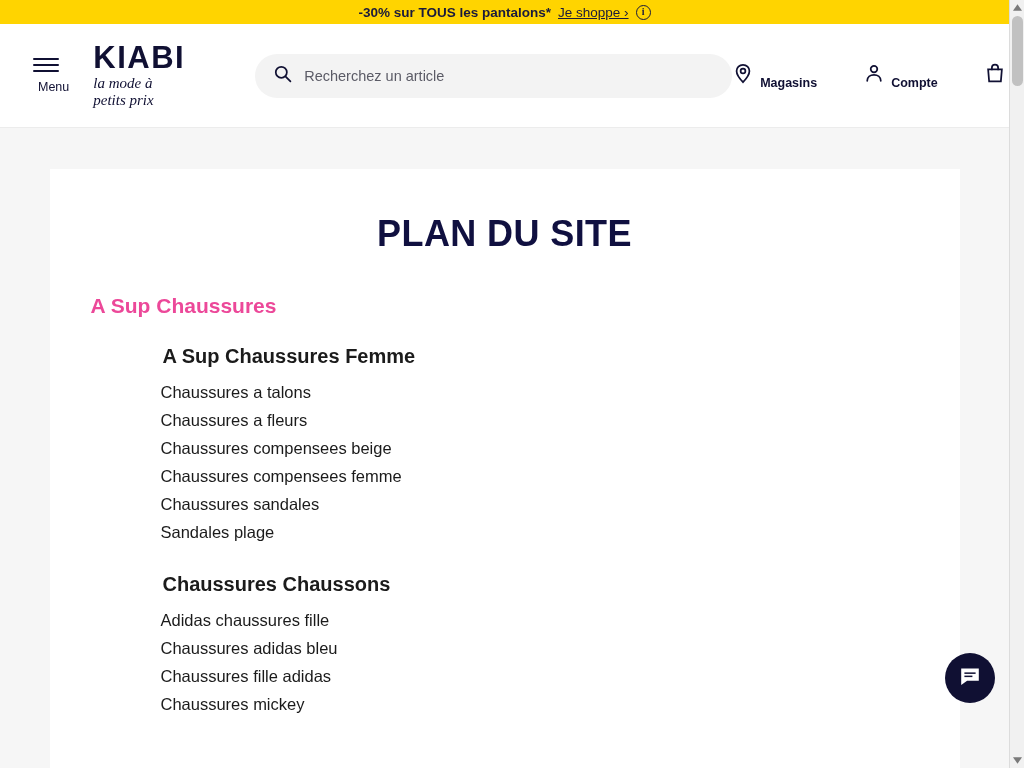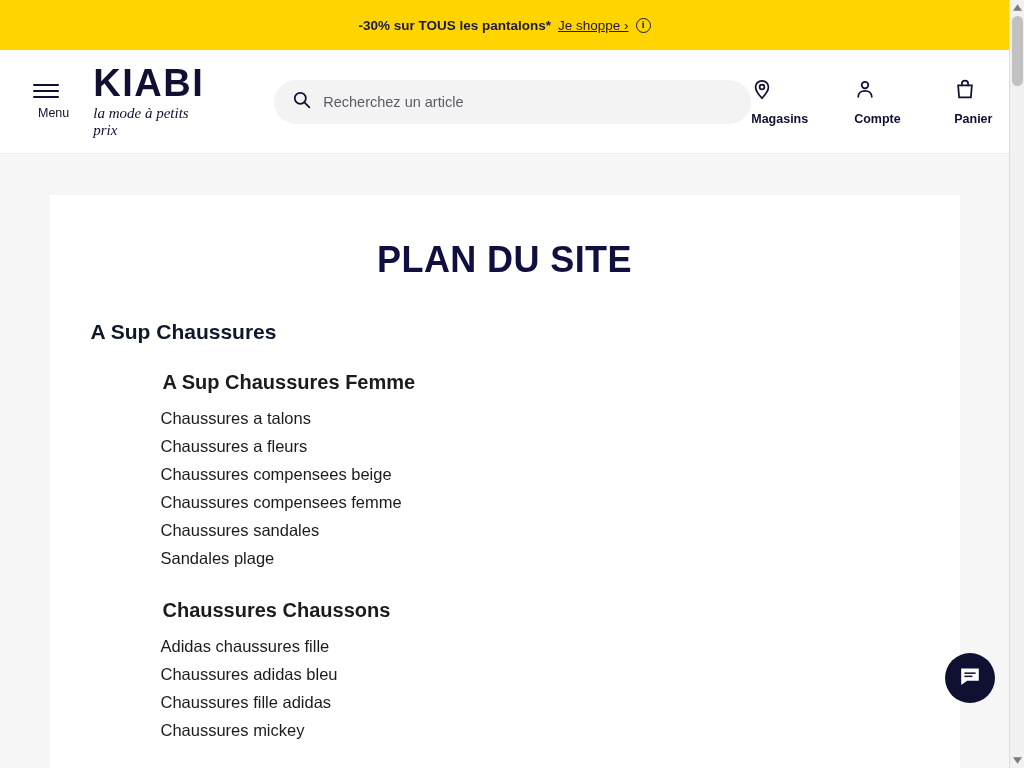--- a/index.html
+++ b/index.html
@@ -21,21 +21,21 @@
     width: 1009px;
     height: 768px;
     overflow: hidden;
     position: relative;
     background: #ffffff;
   }
 
   
   .promo {
     background: #ffd400;
-    height: 50px;
+    height: 24px;
     display: flex;
     align-items: center;
     justify-content: center;
     font-size: 13.5px;
     color: #1a1a3c;
     gap: 7px;
   }
   .promo-main { font-weight: bold; }
   .promo-link {
     text-decoration: underline;
@@ -88,21 +88,21 @@
   .menu-label { font-size: 12.5px; color: #101033; margin-left: 16px; }
 
   .logo {
     margin-left: 24px;
     display: flex;
     flex-direction: column;
     align-items: center;
     width: 132px;
   }
   .logo-word {
-    font-size: 38px;
+    font-size: 31px;
     font-weight: bold;
     letter-spacing: 1.5px;
     color: #101033;
     font-family: "Liberation Sans", sans-serif;
     line-height: 1.05;
   }
   .logo-tag {
     font-size: 15px;
     color: #101033;
     font-family: "Liberation Serif", serif;
@@ -137,22 +137,21 @@
 
   .head-actions {
     margin-left: auto;
     display: flex;
     align-items: center;
     gap: 46px;
     padding-right: 22px;
   }
   .head-action {
     display: flex;
-    flex-direction: column;
-    align-items: flex-start;
+    align-items: flex-end;
     gap: 6px;
     cursor: pointer;
     min-width: 54px;
   }
   .head-action .lbl {
     font-size: 12.5px;
     color: #101033;
     font-weight: bold;
   }
   .ic { color: #101033; display: block; }
@@ -174,21 +173,21 @@
     text-align: center;
     font-size: 36px;
     font-weight: bold;
     color: #101040;
     letter-spacing: 0.4px;
     margin-bottom: 36px;
   }
   .lvl1 {
     font-size: 21px;
     font-weight: bold;
-    color: #0f172a;
+    color: #ec4899;
     margin: 0 0 0 41px;
     padding-top: 3px;
   }
   .lvl2 {
     font-size: 20px;
     font-weight: bold;
     color: #1b1b1b;
     margin: 27px 0 10px 113px;
   }
   .links {

